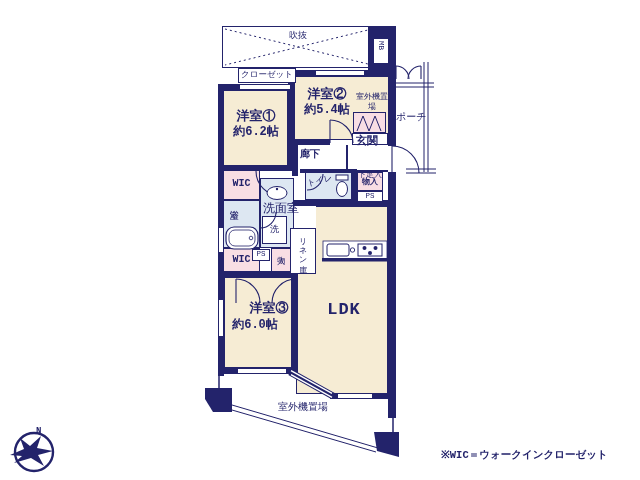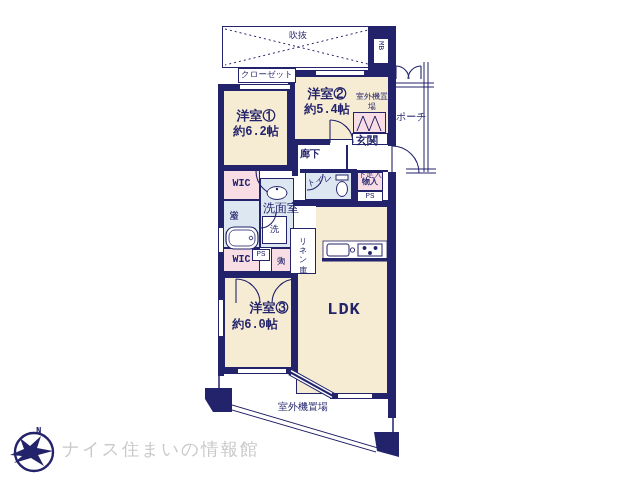--- a/index.html
+++ b/index.html
@@ -191,15 +191,15 @@
   <div class="lbl" style="left:263px;top:203px;font-size:12px;">洗面室</div>
   <div class="lbl ctr" style="left:262px;top:225px;width:25px;font-size:9px;">洗</div>
   <div class="lbl ctr" style="left:223px;top:254px;width:37px;font-size:10px;font-weight:600;">WIC</div>
   <div class="lbl ctr" style="left:252px;top:250px;width:18px;font-size:7.5px;">PS</div>
   <div class="lbl vt" style="left:276px;top:250px;font-size:8px;">物入</div>
   <div class="lbl vt" style="left:298px;top:232px;font-size:8px;">リネン庫</div>
 
   <div class="lbl" style="left:278px;top:402px;font-size:10px;">室外機置場</div>
 
   <div class="lbl" style="left:36px;top:426px;font-size:9px;font-weight:600;">N</div>
-  <div class="lbl logo-text" style="left:62px;top:440px;font-size:17.5px;">ナイス住まいの情報館</div>
+  <div class="lbl" style="left:441px;top:449px;font-size:10.5px;font-weight:600;">※WIC＝ウォークインクローゼット</div>
 
 </div>
 
 </body></html>

